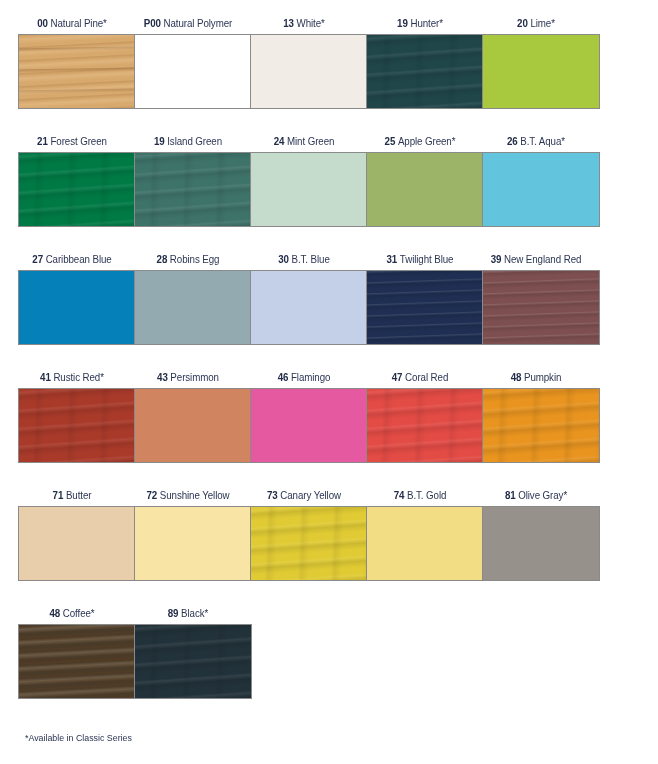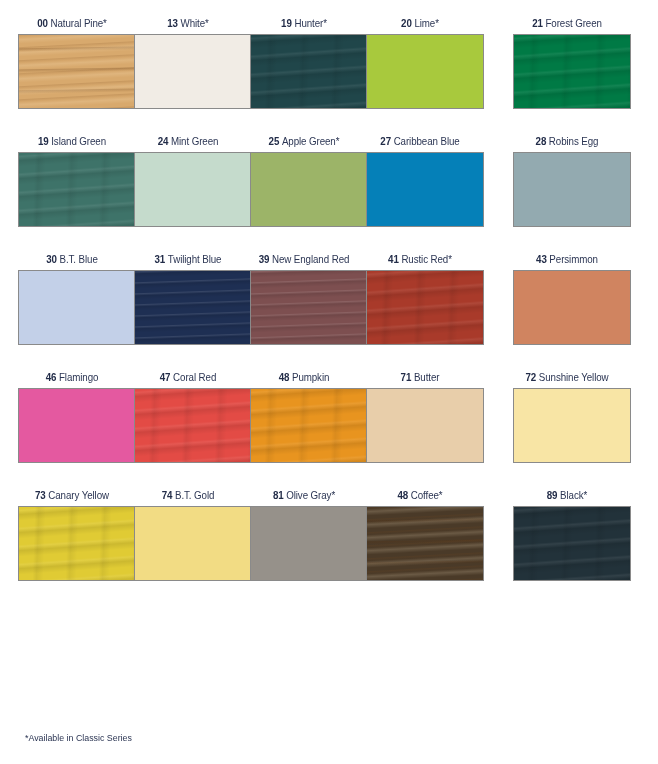--- a/index.html
+++ b/index.html
@@ -36,21 +36,20 @@
   }
 
   .swatch-cell {
     width: 108px;
     margin-right: 8px;
     margin-bottom: 21px;
     position: relative;
   }
   .swatch-cell:nth-child(5n) {
     margin-right: 0;
-    margin-left: 31px;
   }
 
   .swatch-label {
     height: 22px;
     line-height: 22px;
     text-align: center;
     font-size: 10.5px;
     color: #2b3553;
     white-space: nowrap;
     letter-spacing: -0.1px;
@@ -157,20 +156,27 @@
 
   <div class="swatch-grid" id="swatch-grid">
       <div class="swatch-cell">
         <div class="swatch-label"><span class="swatch-code">00</span>&nbsp;<span class="swatch-name">Natural Pine*</span></div>
         <div class="swatch-chip chip-chip-texture-wood" style="border-color: rgb(138, 138, 138);">
           <div class="chip-fill" style="background: rgb(216, 169, 109);"></div>
           <div class="chip-grain"></div>
         </div>
       </div>
       <div class="swatch-cell">
+        <div class="swatch-label"><span class="swatch-code">P00</span>&nbsp;<span class="swatch-name">Natural Polymer</span></div>
+        <div class="swatch-chip chip-chip-texture-none" style="border-color: rgb(138, 138, 138);">
+          <div class="chip-fill" style="background: rgb(255, 255, 255);"></div>
+          <div class="chip-grain"></div>
+        </div>
+      </div>
+      <div class="swatch-cell">
         <div class="swatch-label"><span class="swatch-code">13</span>&nbsp;<span class="swatch-name">White*</span></div>
         <div class="swatch-chip chip-chip-texture-none" style="border-color: rgb(138, 138, 138);">
           <div class="chip-fill" style="background: rgb(241, 236, 229);"></div>
           <div class="chip-grain"></div>
         </div>
       </div>
       <div class="swatch-cell">
         <div class="swatch-label"><span class="swatch-code">19</span>&nbsp;<span class="swatch-name">Hunter*</span></div>
         <div class="swatch-chip chip-chip-texture-mottle" style="border-color: rgb(138, 138, 138);">
           <div class="chip-fill" style="background: rgb(32, 70, 74);"></div>
@@ -202,20 +208,27 @@
         <div class="swatch-label"><span class="swatch-code">24</span>&nbsp;<span class="swatch-name">Mint Green</span></div>
         <div class="swatch-chip chip-chip-texture-none" style="border-color: rgb(138, 138, 138);">
           <div class="chip-fill" style="background: rgb(197, 219, 204);"></div>
           <div class="chip-grain"></div>
         </div>
       </div>
       <div class="swatch-cell">
         <div class="swatch-label"><span class="swatch-code">25</span>&nbsp;<span class="swatch-name">Apple Green*</span></div>
         <div class="swatch-chip chip-chip-texture-none" style="border-color: rgb(138, 138, 138);">
           <div class="chip-fill" style="background: rgb(156, 180, 104);"></div>
+          <div class="chip-grain"></div>
+        </div>
+      </div>
+      <div class="swatch-cell">
+        <div class="swatch-label"><span class="swatch-code">26</span>&nbsp;<span class="swatch-name">B.T. Aqua*</span></div>
+        <div class="swatch-chip chip-chip-texture-none" style="border-color: rgb(138, 138, 138);">
+          <div class="chip-fill" style="background: rgb(98, 196, 221);"></div>
           <div class="chip-grain"></div>
         </div>
       </div>
       <div class="swatch-cell">
         <div class="swatch-label"><span class="swatch-code">27</span>&nbsp;<span class="swatch-name">Caribbean Blue</span></div>
         <div class="swatch-chip chip-chip-texture-none" style="border-color: rgb(138, 138, 138);">
           <div class="chip-fill" style="background: rgb(5, 128, 184);"></div>
           <div class="chip-grain"></div>
         </div>
       </div>

